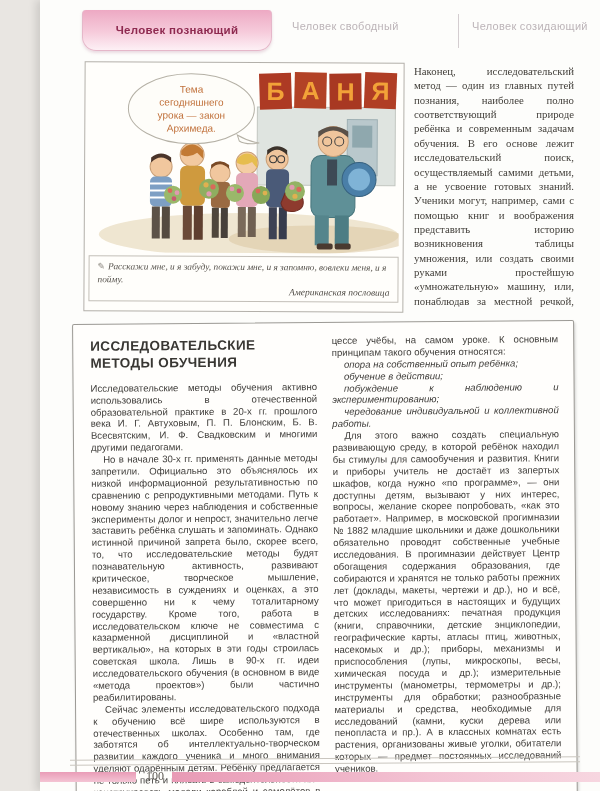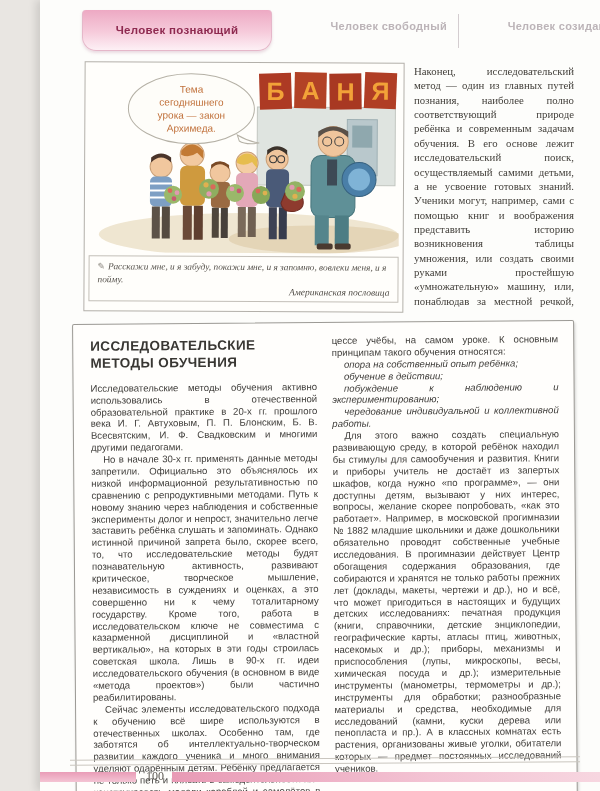--- a/index.html
+++ b/index.html
@@ -21,22 +21,21 @@
     position:absolute;left:42px;top:4px;width:188px;height:40px;
     background:linear-gradient(180deg,#eda9c3 0%,#f6cbdb 55%,#fdf0f5 100%);
     border-radius:4px 4px 14px 14px;
     border:1px solid #e5b7c9;border-top:none;
     display:flex;align-items:center;justify-content:center;
     box-shadow:0 2px 3px rgba(180,120,150,.25);
   }
   .tab-active span{color:#8e2a50;font-size:11.5px;font-weight:bold;letter-spacing:.3px;}
   .tab-ghost{
     position:absolute;top:14px;font-size:11px;color:#bcb4b8;letter-spacing:.3px;
-    text-align:right;
-    font-weight:bold;
+    text-align:left;
   }
   .tab-ghost.g1{left:252px;width:155px;}
   .tab-ghost.g2{left:432px;width:160px;}
   .tab-divider{position:absolute;left:418px;top:8px;width:1px;height:34px;background:#d4cdd0;}
   
   .content-top{display:flex;gap:10px;padding:8px 26px 0 44px;}
   .figure{
     width:320px;flex:0 0 320px;
     border:1px solid #b3b0aa;background:#fffefb;
     padding:4px;box-sizing:border-box;

